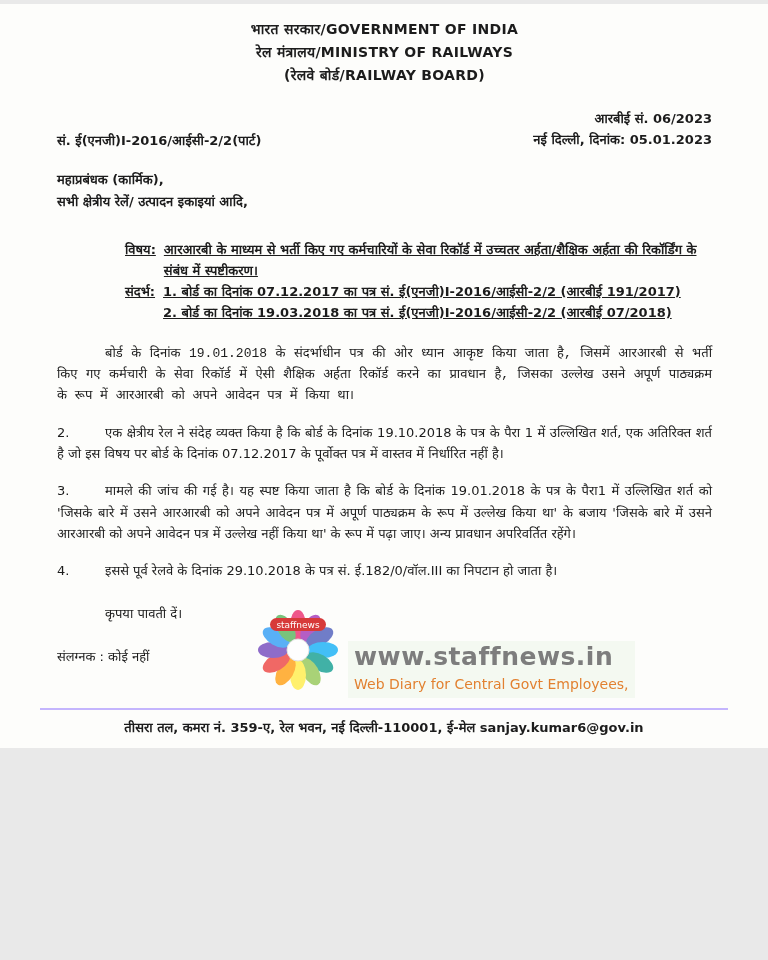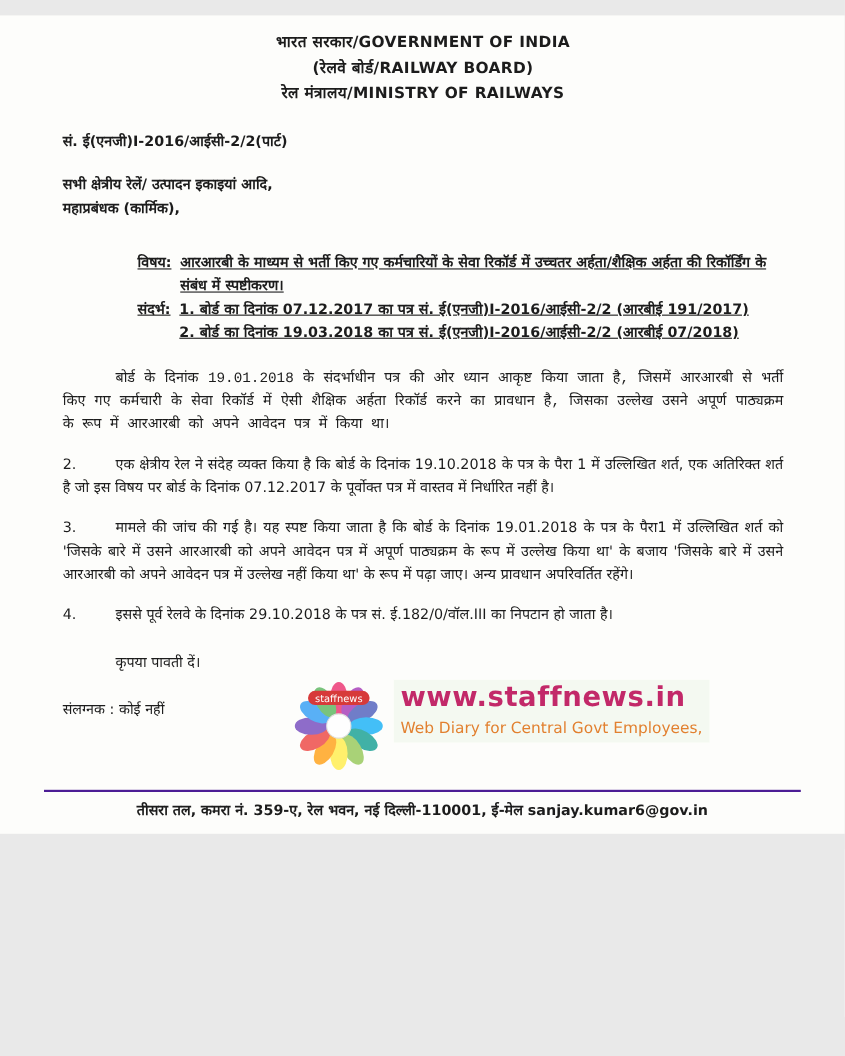--- a/index.html
+++ b/index.html
@@ -1,20 +1,20 @@
 <!DOCTYPE html>
 <html><head>
 <meta charset="utf-8">
 <style>
   * { margin:0; padding:0; box-sizing:border-box; }
   html,body { background:#e9e9e9; }
   .page {
     position:relative;
     width:768px; height:744px;
-    margin:14px auto;
+    margin:4px auto;
     background:#fdfdfb;
     color:#1c1c1c;
     font-family:"DejaVu Sans", sans-serif;
     overflow:hidden;
     padding:14px 56px 0 57px;
     font-size:13px;
     line-height:1.62;
   }
   .letterhead { text-align:center; font-weight:bold; font-size:14px; letter-spacing:0.3px; }
   .letterhead .lh-line { line-height:1.65; }
@@ -31,61 +31,65 @@
   .ref-items div { line-height:1.62; }
 
   .body-text { text-align:justify; }
   p.para { margin-top:16px; }
   p.para.first { margin-top:20px; text-indent:48px;font-family:Liberation Mono, monospace; }
   .pnum { display:inline-block; width:48px; text-indent:0; }
   .ack { margin-top:22px; margin-left:48px; }
   .enclosure { margin-top:22px; }
 
   .watermark {
-    position:absolute; left:266px; top:604px;
-    display:flex; align-items:flex-start;
+    position:absolute; left:256px; top:604px;
+    display:flex; align-items:flex-end;
     opacity:0.92; pointer-events:none;
   }
   .wm-logo { flex:0 0 auto; }
   .wm-text { margin-left:8px; background:rgba(235,246,232,0.55); padding:2px 6px; }
-  .wm-site { font-size:25px; font-weight:bold; color:#be185d; line-height:1.1; letter-spacing:0.5px; }
+  .wm-site { font-size:25px; font-weight:bold; color:#737373; line-height:1.1; letter-spacing:0.5px; }
   .wm-tag1 { font-size:14px; color:#e0761f; margin-top:3px; }
   .wm-tag2 { font-size:11px; color:#2e9e3e; }
 
   .sign-scribble { position:absolute; top:742px; right:58px; }
   .sign-block {
     position:absolute; top:828px; right:44px;
     width:250px; text-align:center; font-weight:bold; line-height:1.55;
   }
 
   .footer {
     position:absolute; left:40px; right:40px; bottom:10px;
-    border-top:2px solid #4c1d95;
+    border-top:2px solid #c4b5fd;
     text-align:center; font-weight:bold; font-size:13px;
     padding-top:7px;
   }
 </style>
 </head>
 <body>
 
 <main class="page">
 
   <section class="letterhead">
     <div class="lh-line">भारत सरकार/GOVERNMENT OF INDIA</div>
+    <div class="lh-line">रेल मंत्रालय/MINISTRY OF RAILWAYS</div>
     <div class="lh-line">(रेलवे बोर्ड/RAILWAY BOARD)</div>
-    <div class="lh-line">रेल मंत्रालय/MINISTRY OF RAILWAYS</div>
   </section>
 
   <section class="meta-row">
     <div>सं. ई(एनजी)I-2016/आईसी-2/2(पार्ट)</div>
+    <div class="meta-right">
+      <div>आरबीई सं. 06/2023</div>
+      <div>नई दिल्ली, दिनांक: 05.01.2023</div>
+    </div>
   </section>
 
   <section class="addressee">
+    <div>महाप्रबंधक (कार्मिक),</div>
     <div>सभी क्षेत्रीय रेलें/ उत्पादन इकाइयां आदि,</div>
-    <div>महाप्रबंधक (कार्मिक),</div>
   </section>
 
   <section class="subject-block">
     <div class="labelled">
       <span class="lbl">विषय:</span>
       <span class="val">आरआरबी के माध्यम से भर्ती किए गए कर्मचारियों के सेवा रिकॉर्ड में उच्चतर अर्हता/शैक्षिक अर्हता की रिकॉर्डिंग के संबंध में स्पष्टीकरण।</span>
     </div>
     <div class="labelled">
       <span class="lbl">संदर्भ:</span>
       <span class="val ref-items">

